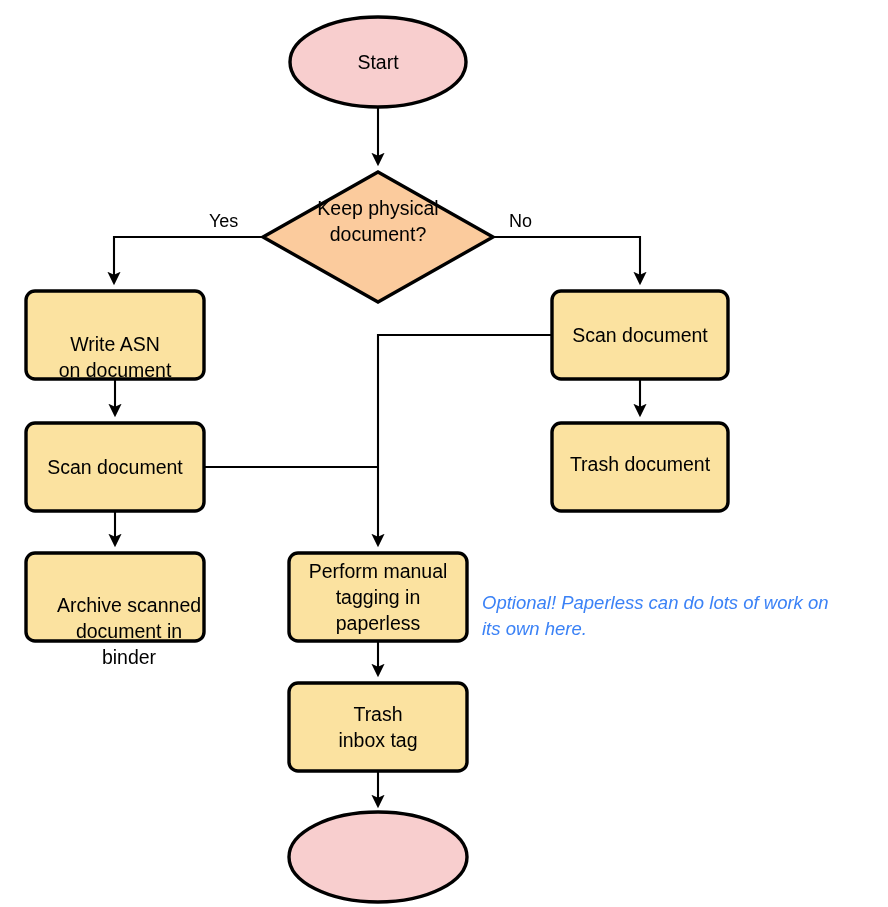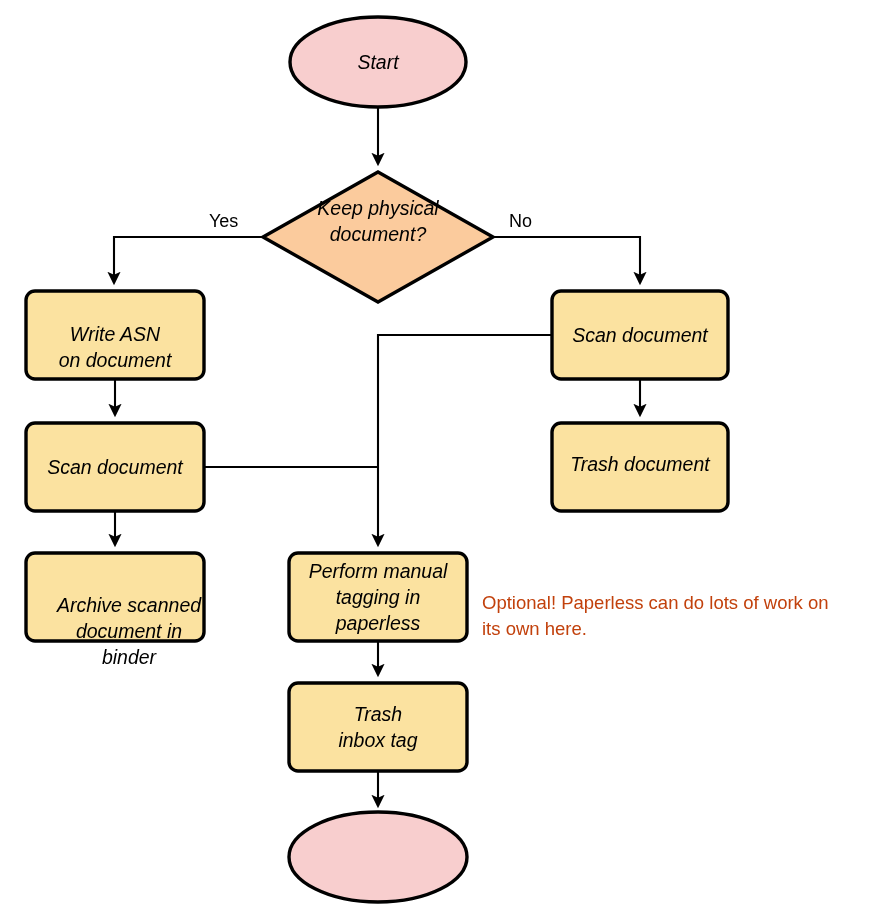--- a/index.html
+++ b/index.html
@@ -30,35 +30,35 @@
     position: absolute;
     display: flex;
     align-items: center;
     justify-content: center;
     text-align: center;
     color: #000000;
     font-size: 19.5px;
     line-height: 26px;
     white-space: pre-line;
     pointer-events: none;
-    font-style: italic;
   }
   .edge-label {
     position: absolute;
     color: #000000;
     font-size: 18px;
     line-height: 21px;
     white-space: nowrap;
     text-align: right;
   }
   .note-text {
     position: absolute;
-    color: #c2410c;
+    color: #3b82f6;
     font-size: 18.5px;
     line-height: 26px;
+    font-style: italic;
     white-space: pre-line;
   }
 </style>
 </head>
 <body>
 
 <div id="flowchart-root">
 
   <svg id="flow-svg" viewBox="0 0 888 907" xmlns="http://www.w3.org/2000/svg">
     <defs>
@@ -111,21 +111,21 @@
 
       <ellipse cx="378" cy="857" rx="89" ry="45" fill="#f8cece" stroke="#000000" stroke-width="3.4"></ellipse>
     </g>
   </svg>
 
   <div class="node-label" style="left:289px; top:16px; width:178px; height:92px;">Start</div>
 
   <div class="node-label" style="left:263px; top:156px; width:230px; height:130px;">Keep physical
 document?</div>
 
-  <div class="node-label" style="left:26px; top:291px; width:178px; height:112px;border-radius:23px;">Write ASN
+  <div class="node-label" style="left:26px; top:301px; width:178px; height:112px;border-radius:23px;">Write ASN
 on document</div>
 
   <div class="node-label" style="left:26px; top:423px; width:178px; height:88px;">Scan document</div>
 
   <div class="node-label" style="left:40px; top:553px; width:178px; height:88px;margin-top:34px;">Archive scanned
 document in
 binder</div>
 
   <div class="node-label" style="left:552px; top:291px; width:176px; height:88px;">Scan document</div>
 

